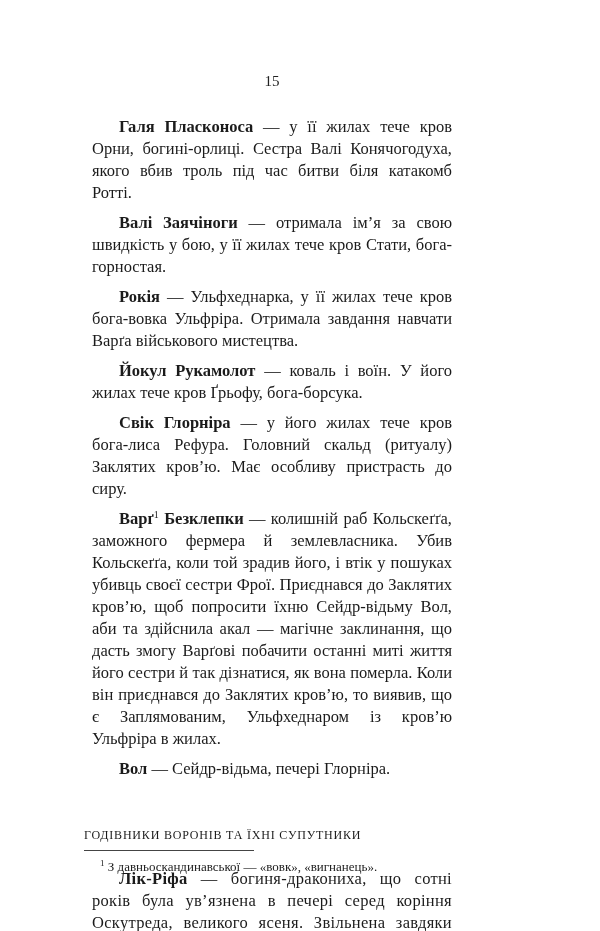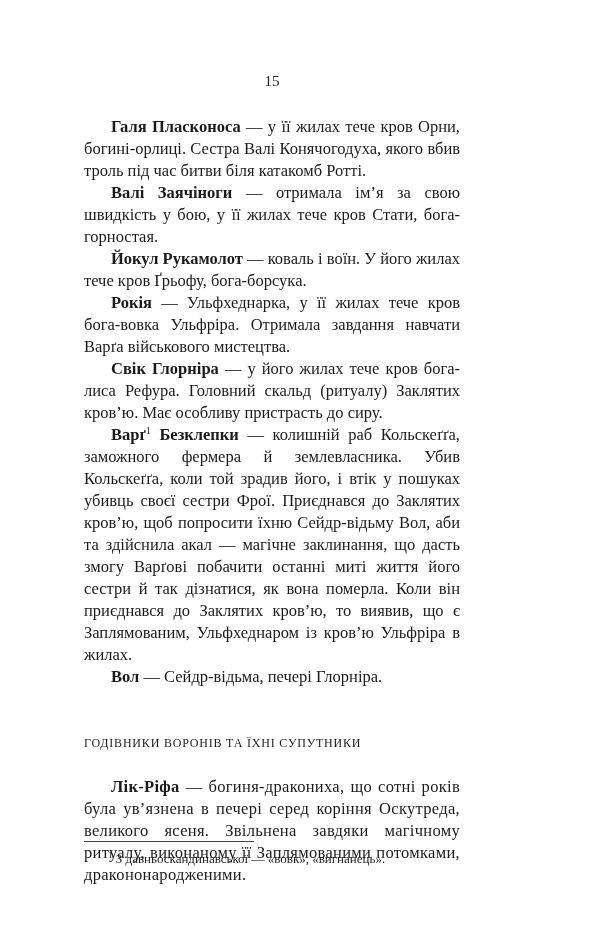--- a/index.html
+++ b/index.html
@@ -22,21 +22,21 @@
       text-align: center;
       font-size: 15px;
       line-height: 18px;
       margin-bottom: 26px;
       color: #222;
     }
     .content {
       padding: 0 84px;
     }
     .para {
-      margin: 0;
+      margin: 8px;
       font-size: 16.5px;
       line-height: 22px;
       text-align: justify;
       text-indent: 27px;
       color: #1b1b1b;
     }
     .entry-name {
       font-weight: bold;
     }
     .fn-ref {
@@ -61,21 +61,21 @@
       left: 84px;
       right: 84px;
       bottom: 56px;
     }
     .footnote-rule {
       width: 170px;
       border-top: 1px solid #444;
       margin-bottom: 7px;
     }
     .footnote {
-      margin: 8px;
+      margin: 0;
       font-size: 13px;
       line-height: 17px;
       text-indent: 16px;
       color: #1b1b1b;
     }
     .footnote sup {
       font-size: 9px;
       line-height: 0;
       vertical-align: super;
     }
@@ -87,23 +87,23 @@
 
   <div class="page-number">15</div>
 
   <div class="content">
 
     <p class="para"><b class="entry-name">Галя Пласконоса</b><span> — у її жилах тече кров Орни, богині-орлиці. Сестра Валі Конячогодуха, якого вбив троль під час битви біля катакомб Ротті.</span></p>
 
     <p class="para"><b class="entry-name">Валі Заячіноги</b><span> — отримала ім’я за свою швидкість у бою, у її жилах тече кров Стати, бога-горностая.</span></p>
 
 
+    <p class="para"><b class="entry-name">Рокія</b><span> — Ульфхеднарка, у її жилах тече кров бога-вовка Ульфріра. Отримала завдання навчати Варґа військового мистецтва.</span></p>
+
     <p class="para"><b class="entry-name">Йокул Рукамолот</b><span> — коваль і воїн. У його жилах тече кров Ґрьофу, бога-борсука.</span></p>
-
-    <p class="para"><b class="entry-name">Рокія</b><span> — Ульфхеднарка, у її жилах тече кров бога-вовка Ульфріра. Отримала завдання навчати Варґа військового мистецтва.</span></p>
 
     <p class="para"><b class="entry-name">Свік Глорніра</b><span> — у його жилах тече кров бога-лиса Рефура. Головний скальд (ритуалу) Заклятих кров’ю. Має особливу пристрасть до сиру.</span></p>
 
     <p class="para"><b class="entry-name">Варґ</b><sup class="fn-ref">1</sup><b class="entry-name"> Безклепки</b><span> — колишній раб Кольскеґґа, заможного фермера й землевласника. Убив Кольскеґґа, коли той зрадив його, і втік у пошуках убивць своєї сестри Фрої. Приєднався до Заклятих кров’ю, щоб попросити їхню Сейдр-відьму Вол, аби та здійснила акал — магічне заклинання, що дасть змогу Варґові побачити останні миті життя його сестри й так дізнатися, як вона померла. Коли він приєднався до Заклятих кров’ю, то виявив, що є Заплямованим, Ульфхеднаром із кров’ю Ульфріра в жилах.</span></p>
 
     <p class="para"><b class="entry-name">Вол</b><span> — Сейдр-відьма, печері Глорніра.</span></p>
 
     <h2 class="section-heading">ГОДІВНИКИ ВОРОНІВ ТА ЇХНІ СУПУТНИКИ</h2>
 
     <p class="para spaced"><b class="entry-name">Лік-Ріфа</b><span> — богиня-дракониха, що сотні років була ув’язнена в печері серед коріння Оскутреда, великого ясеня. Звільнена завдяки магічному ритуалу, виконаному її Заплямованими потомками, дракононародженими.</span></p>

